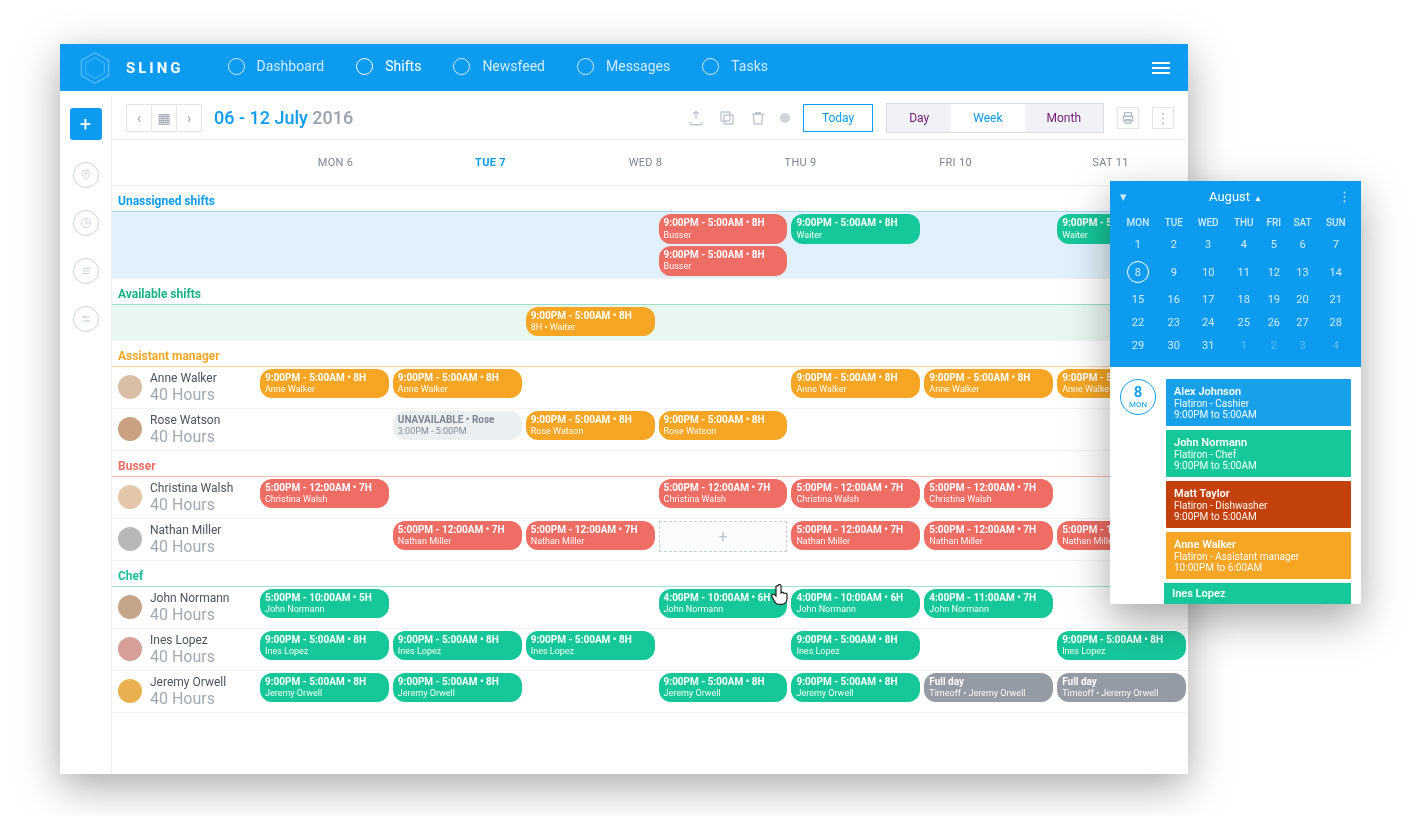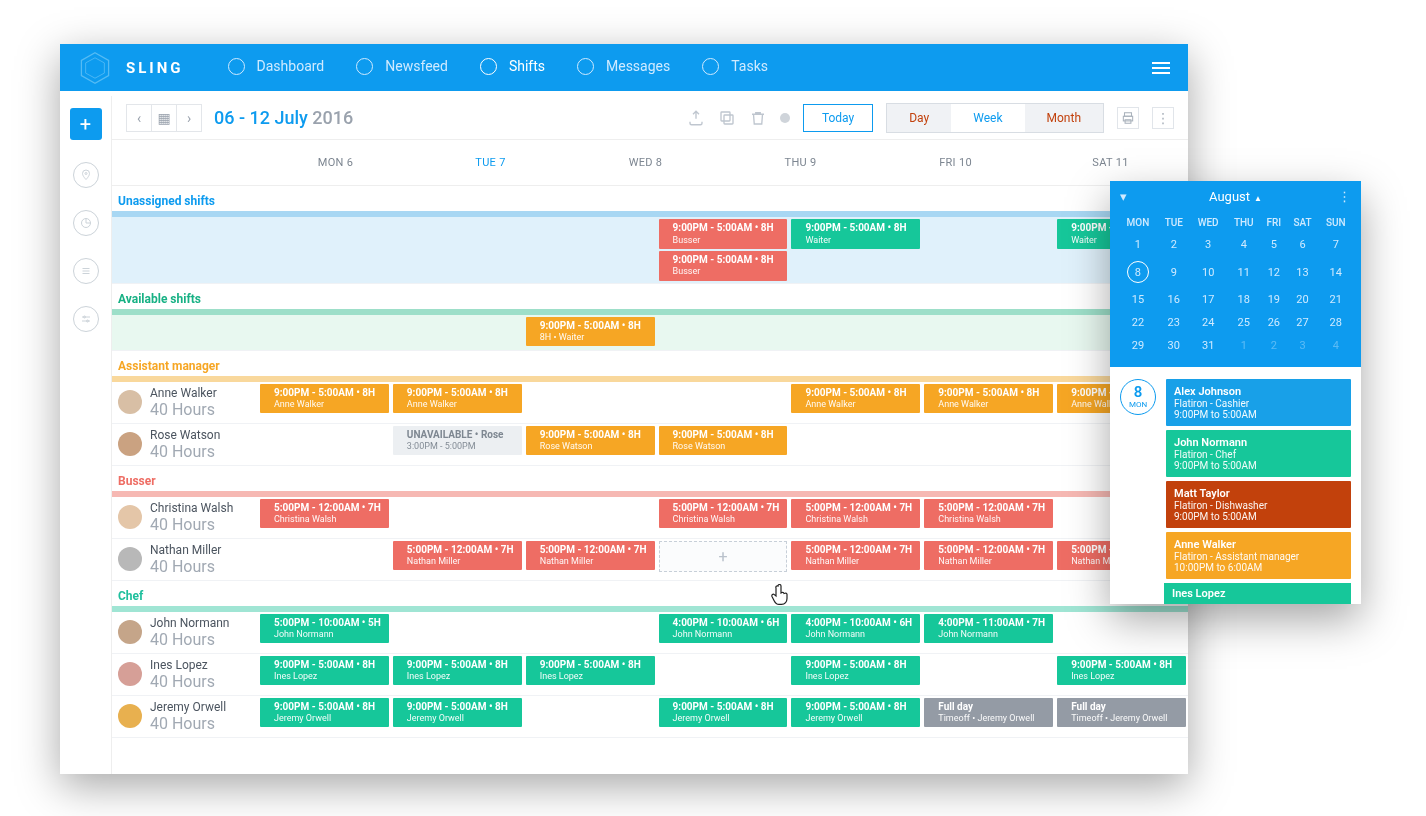--- a/index.html
+++ b/index.html
@@ -24,45 +24,45 @@
 .navgroup{display:flex;align-items:center;gap:0}
 .navbtn{width:26px;height:28px;border:1px solid #e3e6ea;display:flex;align-items:center;justify-content:center;color:#9aa2ad;cursor:pointer}
 .navbtn+.navbtn{margin-left:-1px}
 .date-range{margin-left:12px;color:#0d9bef;font-weight:500;font-size:18px}
 .date-range .yr{color:#9aa2ad}
 .tools-right{margin-left:auto;display:flex;align-items:center;gap:13px}
 .ticon{width:18px;height:18px;color:#bfc6cf}
 .ticon-dot{width:10px;height:10px;border-radius:50%;background:#cfd4da}
 .today-btn{border:1px solid #0d9bef;color:#0d9bef;background:#fff;padding:6px 18px;font-size:12px;cursor:pointer}
 .view-switch{display:flex;border:1px solid #d8dde3}
-.view-switch button{border:none;background:#f0f2f5;padding:7px 22px;font-size:12px;color:#c2410c;cursor:pointer}
+.view-switch button{border:none;background:#f0f2f5;padding:7px 22px;font-size:12px;color:#701a75;cursor:pointer}
 .view-switch button.on{background:#fff;color:#0d9bef}
 .printer,.moreopt{width:22px;height:22px;border:1px solid #e1e5ea;display:flex;align-items:center;justify-content:center;color:#aab2bc;cursor:pointer}
 
 .dayhdr{position:absolute;left:52px;top:96px;right:0;height:46px;background:#fff;border-bottom:1px solid #eee;display:flex}
 .dayhdr .label{width:146px}
 .dayhdr .dcell{flex:1;display:flex;align-items:center;justify-content:center;font-size:11px;color:#7d8691;letter-spacing:.3px}
-.dayhdr .dcell.active{color:#0d9bef;font-weight:400}
+.dayhdr .dcell.active{color:#0d9bef;font-weight:700}
 
 .schedule{position:absolute;left:52px;top:142px;right:0;bottom:0;overflow:hidden}
-.sect-title{font-size:12px;font-weight:700;padding:6px 6px 4px;border-bottom:6px solid #c4b5fd}
+.sect-title{font-size:12px;font-weight:700;padding:6px 6px 4px;border-bottom:1px solid #c4b5fd}
 .t-blue{color:#0d9bef;border-color:#a8d7f3}
 .t-green{color:#17b184;border-color:#9ddfc9}
 .t-orange{color:#f6a624;border-color:#f9d89c}
 .t-red{color:#ee6d64;border-color:#f6b8b3}
 .t-teal{color:#1fbf9d;border-color:#a0e5d4}
 .bandhdr{font-size:12px;font-weight:700;padding:8px 6px 3px}
 .grid-row{display:flex;border-bottom:1px solid #f0f2f5;min-height:36px}
 .grid-row .lbl{width:146px;display:flex;align-items:center;gap:8px;padding:4px 6px}
 .avatar{width:24px;height:24px;border-radius:50%;background:#d8bfa5;flex-shrink:0}
 .emp-name{font-size:12px;color:#4b545f}
 .emp-sub{font-size:16px;color:#a1a9b3}
 .cells{flex:1;display:flex}
 .c{flex:1;padding:2px;display:flex;flex-direction:column;gap:2px;min-width:0}
-.card{border-radius:1px;padding:3px 14px;color:#fff;font-size:10px;line-height:1.25;cursor:pointer;overflow:hidden;white-space:nowrap}
+.card{border-radius:12px;padding:3px 5px;color:#fff;font-size:10px;line-height:1.25;cursor:pointer;overflow:hidden;white-space:nowrap}
 .card .l1{font-weight:700}
 .card .l2{opacity:.95;font-size:9px}
 .c-or{background:#f6a624}.c-rd{background:#ee6d64}.c-gn{background:#16c79a}.c-bl{background:#18a0e8}.c-gy{background:#949ba5}.c-pu{background:#c2410c}
 .card.une{background:#eceff2;color:#7e8791}
 .addcell{border:1px dashed #c7cfd8;background:#fbfcfd;color:#b9c1cb;display:flex;align-items:center;justify-content:center;font-size:16px;height:31px;cursor:pointer}
 .cursor-hand{position:absolute;pointer-events:none}
 
 .calpanel{position:absolute;left:1110px;top:181px;width:251px;background:#fff;box-shadow:0 16px 40px rgba(0,0,0,.35)}
 .calpanel .chdr{background:#0d9bef;color:#fff;text-align:center;padding:8px 0;font-size:13px;position:relative}
 .calpanel .chdr .tri{font-size:8px;margin-left:4px}
@@ -93,27 +93,27 @@
   <div class="topbar">
     <svg class="logo-hex" viewBox="0 0 40 40">
           <polygon points="20,2 36,11 36,29 20,38 4,29 4,11" fill="none" stroke="#62c1f5" stroke-width="1.5"></polygon>
           <polygon points="20,8 31,14 31,26 20,32 9,26 9,14" fill="none" stroke="#62c1f5" stroke-width="1"></polygon>
         </svg>
     <div class="brand">SLING</div>
     <div class="navitem">
           <span class="ico"></span>
           <span>Dashboard</span>
         </div>
+    <div class="navitem active">
+          <span class="ico"></span>
+          <span>Shifts</span>
+        </div>
     <div class="navitem">
           <span class="ico"></span>
           <span>Newsfeed</span>
-        </div>
-    <div class="navitem active">
-          <span class="ico"></span>
-          <span>Shifts</span>
         </div>
     <div class="navitem">
           <span class="ico"></span>
           <span>Messages</span>
         </div>
     <div class="navitem">
           <span class="ico"></span>
           <span>Tasks</span>
         </div>
     <div class="burger">

